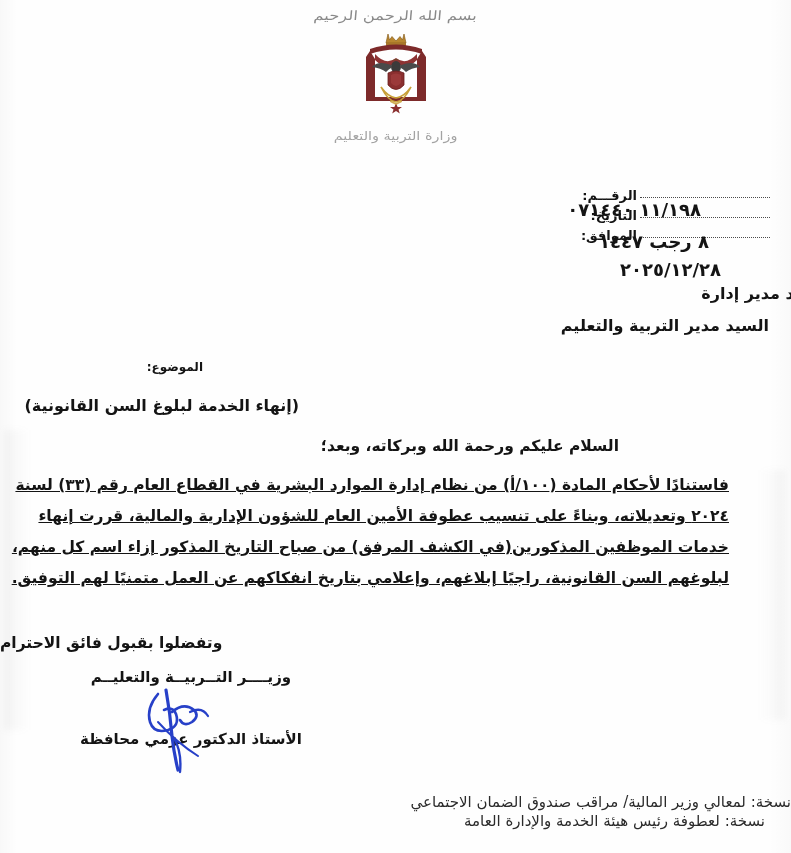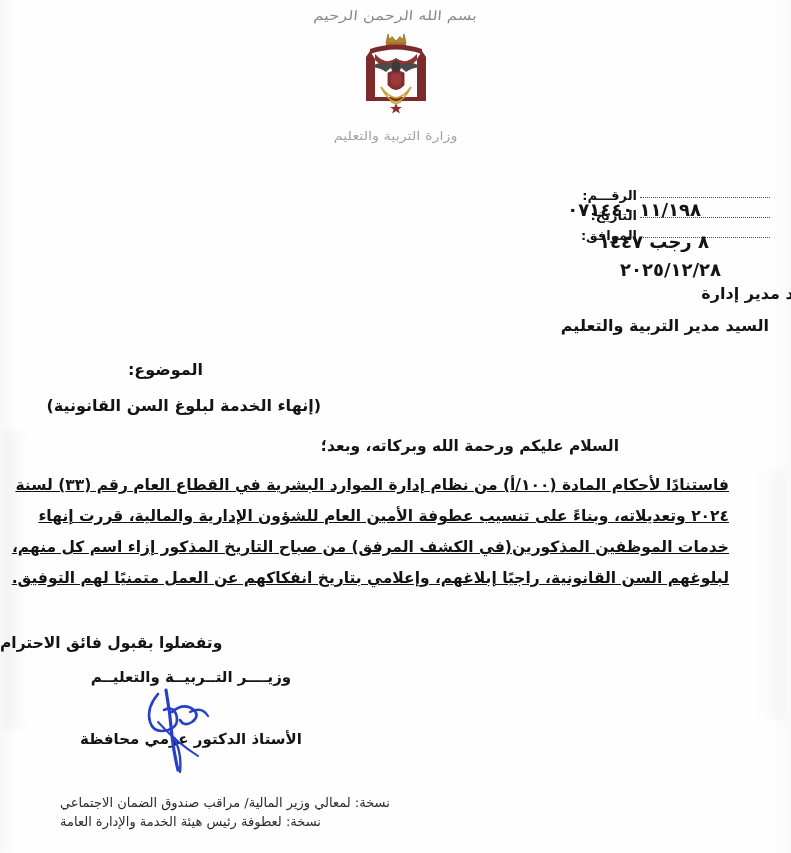--- a/index.html
+++ b/index.html
@@ -138,28 +138,28 @@
   .subject {
     position: absolute;
     top: 360px;
     right: 0;
     left: 0;
   }
   .subject-label {
     position: absolute;
     top: 0;
     right: 588px;
-    font-size: 16px;
+    font-size: 12px;
     font-weight: bold;
     white-space: nowrap;
   }
   .subject-value {
     position: absolute;
     top: 36px;
-    right: 470px;
+    right: 492px;
     font-size: 16px;
     font-weight: bold;
     white-space: nowrap;
   }
 
   
   .greeting {
     position: absolute;
     top: 437px;
     right: 172px;
@@ -228,22 +228,22 @@
     height: 92px;
     pointer-events: none;
   }
 
   
   .cc {
     position: absolute;
     top: 793px;
     right: 0;
     left: 0;
-    text-align: left;
-    font-size: 13px;
+    text-align: right;
+    font-size: 15px;
     color: #2b2b2b;
     line-height: 19px;
     padding-left: 60px;
   }
   .cc div { white-space: nowrap; }
   .cc .l2 { padding-right: 26px; }
   .cc .l3 { padding-right: 60px; }
 </style>
 </head>
 <body>

